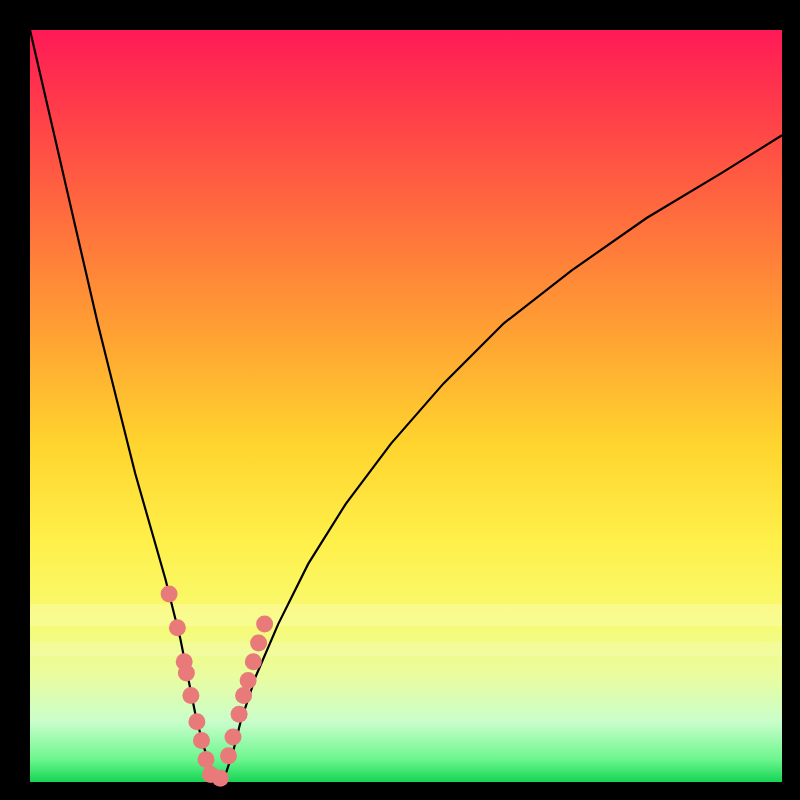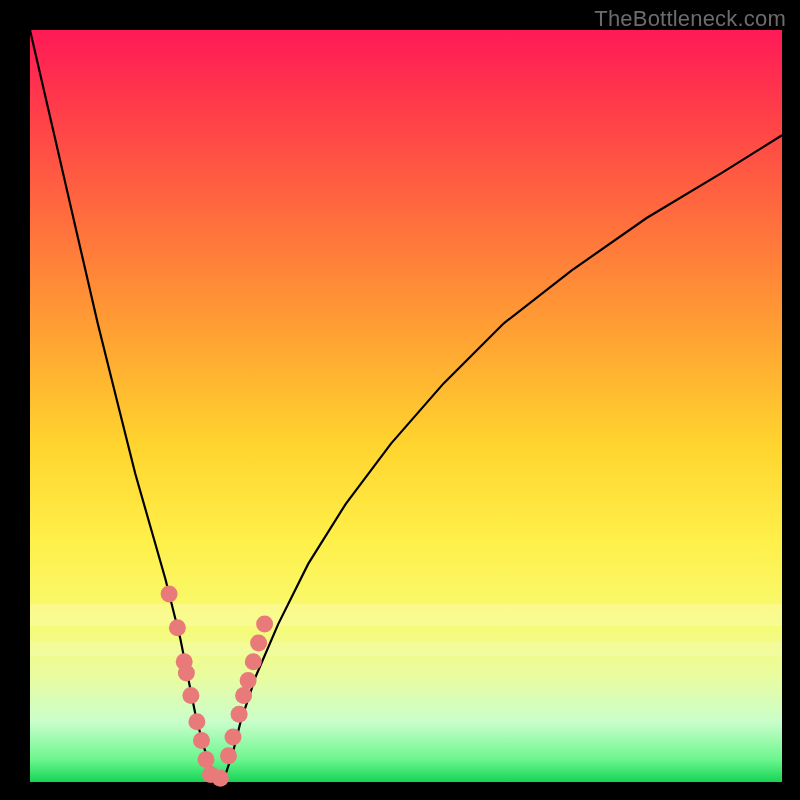--- a/index.html
+++ b/index.html
@@ -99,15 +99,14 @@
           <circle cx="213.6" cy="665.5" r="8.5" class="dot"></circle>
           <circle cx="218.1" cy="650.5" r="8.5" class="dot"></circle>
           <circle cx="223.3" cy="631.7" r="8.5" class="dot"></circle>
           <circle cx="228.6" cy="612.9" r="8.5" class="dot"></circle>
           <circle cx="234.6" cy="594.1" r="8.5" class="dot"></circle>
         </g>
     </svg>
 
   </div>
 
-  <div class="watermark">TheBottleneck.com</div>
 
 </div>
 
 </body></html>

